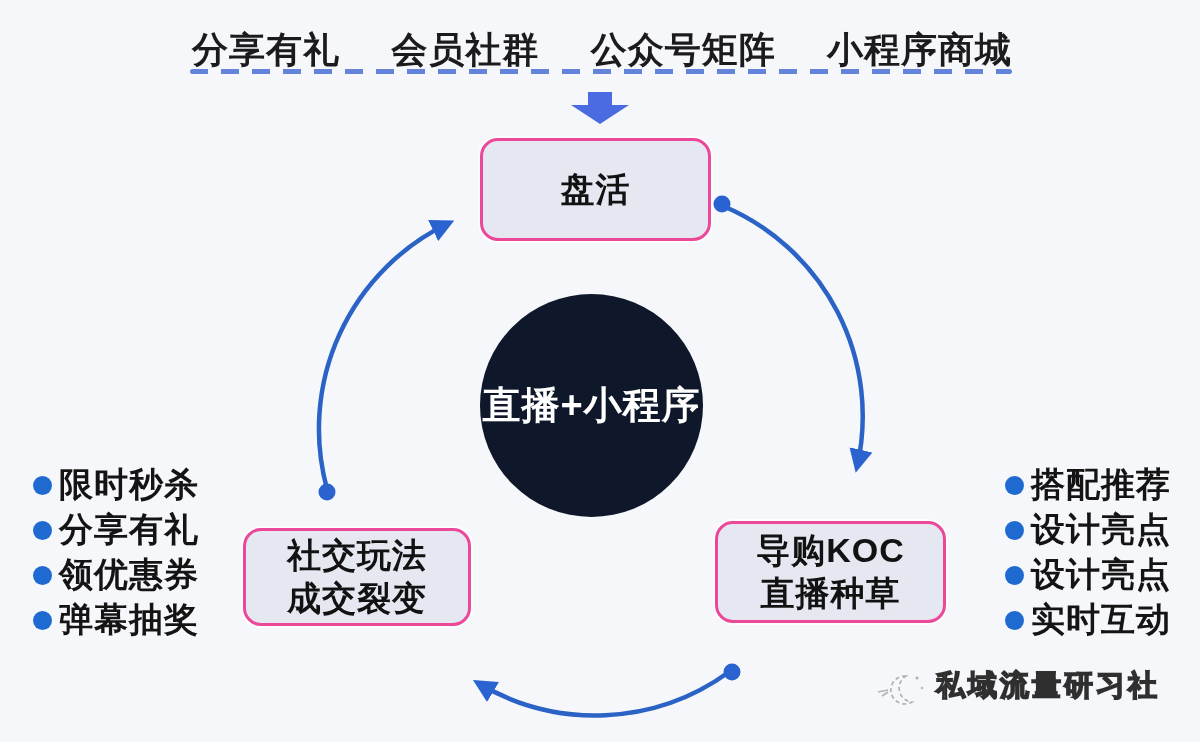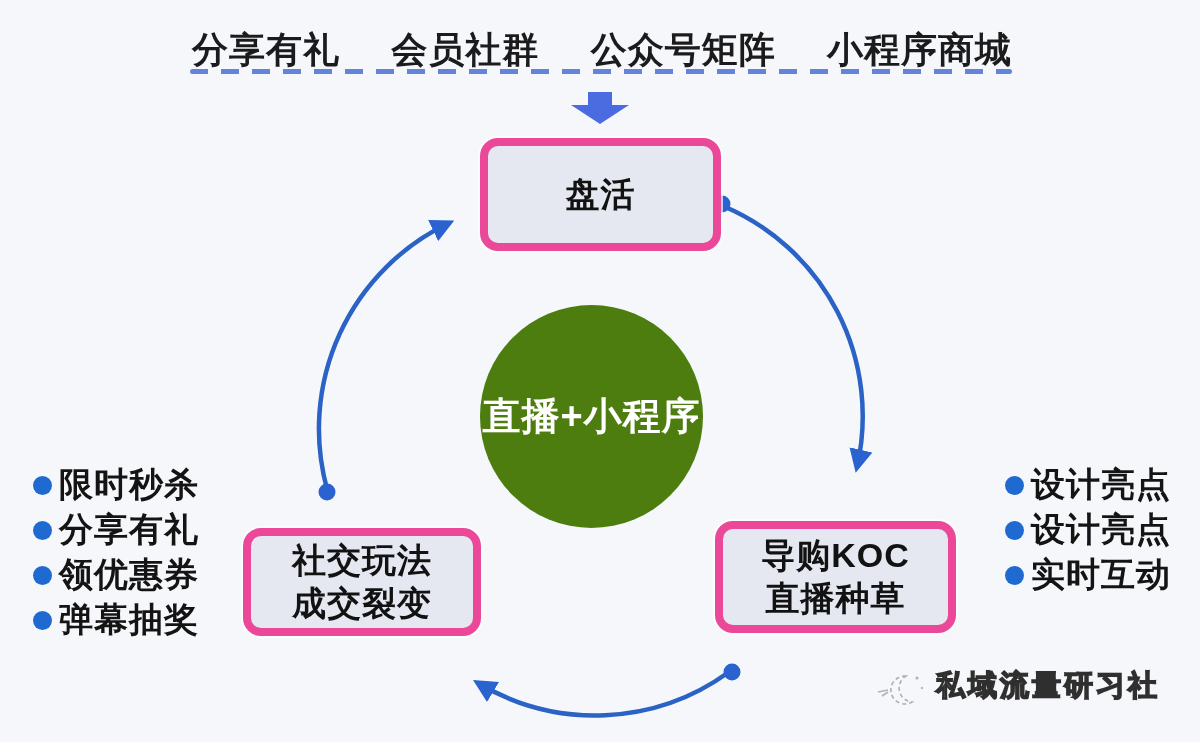--- a/index.html
+++ b/index.html
@@ -27,35 +27,35 @@
     background:repeating-linear-gradient(90deg,
       rgba(74,111,214,0.85) 0 18px, transparent 18px 31px);
     border-radius:3px;
   }
   
   .connector-layer{position:absolute;left:0;top:0;width:1200px;height:742px;}
   
   .node{
     position:absolute;
     background:#e5e8f1;
-    border:8px solid #ec4899;
+    border:3px solid #ec4899;
     border-radius:18px;
     box-shadow:0 0 0 2px rgba(255,255,255,0.7);
     display:flex;flex-direction:column;justify-content:center;align-items:center;
     font-size:34px;font-weight:700;color:#121212;line-height:1.26;
     letter-spacing:1px;text-align:center;
   }
   .node-top{left:480px;top:138px;width:225px;height:97px;}
   .node-left{left:243px;top:528px;width:222px;height:92px;}
   .node-right{left:715px;top:521px;width:225px;height:96px;}
   
   .center-circle{
-    position:absolute;left:480px;top:305px;width:223px;height:223px;
+    position:absolute;left:480px;top:294px;width:223px;height:223px;
     border-radius:50%;
-    background:#4d7c0f;
+    background:#0f172a;
     display:flex;justify-content:center;align-items:center;
     color:#ffffff;font-size:38px;font-weight:700;letter-spacing:1px;
     white-space:nowrap;
   }
   
   .side-list{position:absolute;display:flex;flex-direction:column;gap:11px;}
   .side-list-left{left:33px;top:468px;}
   .side-list-right{left:1005px;top:468px;}
   .list-item{display:flex;align-items:center;gap:7px;height:34px;}
   .bullet{
@@ -144,20 +144,24 @@
     </div>
     <div class="list-item">
       <span class="bullet"></span>
       <span class="item-label">弹幕抽奖</span>
     </div>
   </div>
 
   <div class="side-list side-list-right">
     <div class="list-item">
       <span class="bullet"></span>
+      <span class="item-label">搭配推荐</span>
+    </div>
+    <div class="list-item">
+      <span class="bullet"></span>
       <span class="item-label">设计亮点</span>
     </div>
     <div class="list-item">
       <span class="bullet"></span>
       <span class="item-label">设计亮点</span>
     </div>
     <div class="list-item">
       <span class="bullet"></span>
       <span class="item-label">实时互动</span>
     </div>

